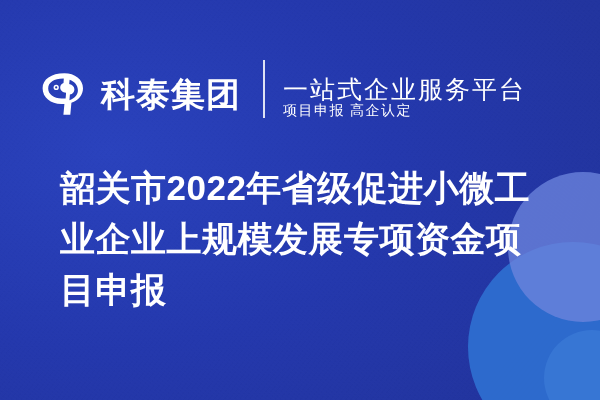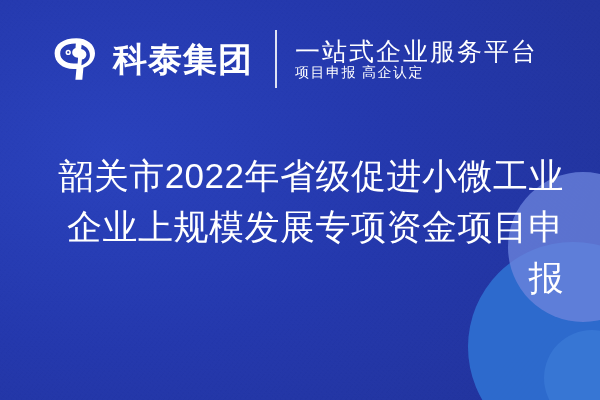--- a/index.html
+++ b/index.html
@@ -65,22 +65,22 @@
   }
 
   
   .header {
     position: absolute;
     left: 0;
     top: 0;
     width: 100%;
     height: 118px;
     display: flex;
-    align-items: center;
-    padding-left: 52px;
+    align-items: flex-end;
+    padding-left: 40px;
     box-sizing: border-box;
   }
 
   .brand {
     display: flex;
     align-items: center;
     gap: 13px;
   }
 
   .logo-mark {
@@ -132,28 +132,27 @@
 
   
   .title-wrap {
     position: absolute;
     left: 48px;
     top: 150px;
     width: 516px;
   }
   .title {
     font-size: 35px;
-    font-weight: normal;
+    font-weight: bold;
     color: #ffffff;
     line-height: 1.46;
     letter-spacing: .5px;
-    margin: 0;
+    margin: 12px;
     font-family: "Liberation Sans", "DejaVu Sans", sans-serif;
     word-break: break-all;
-    text-align: right;
   }
 </style>
 </head>
 <body>
 
 <div class="banner">
 
   <div class="texture"></div>
 
   <div class="deco deco-1"></div>

